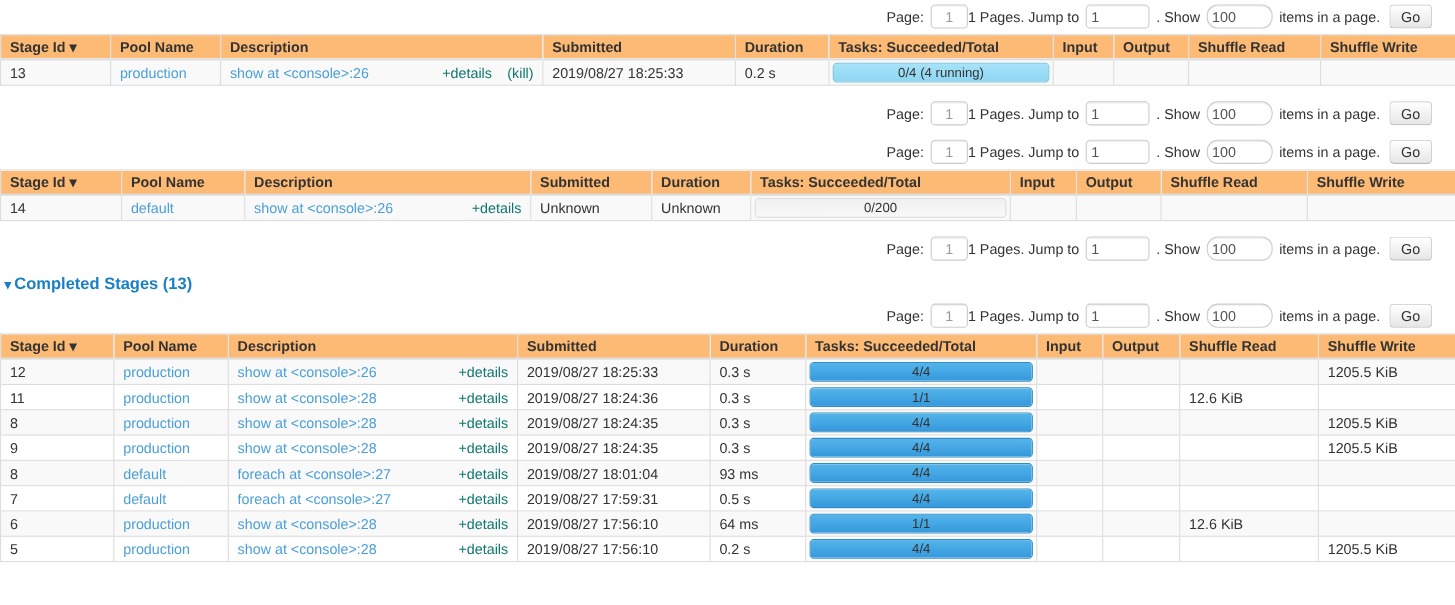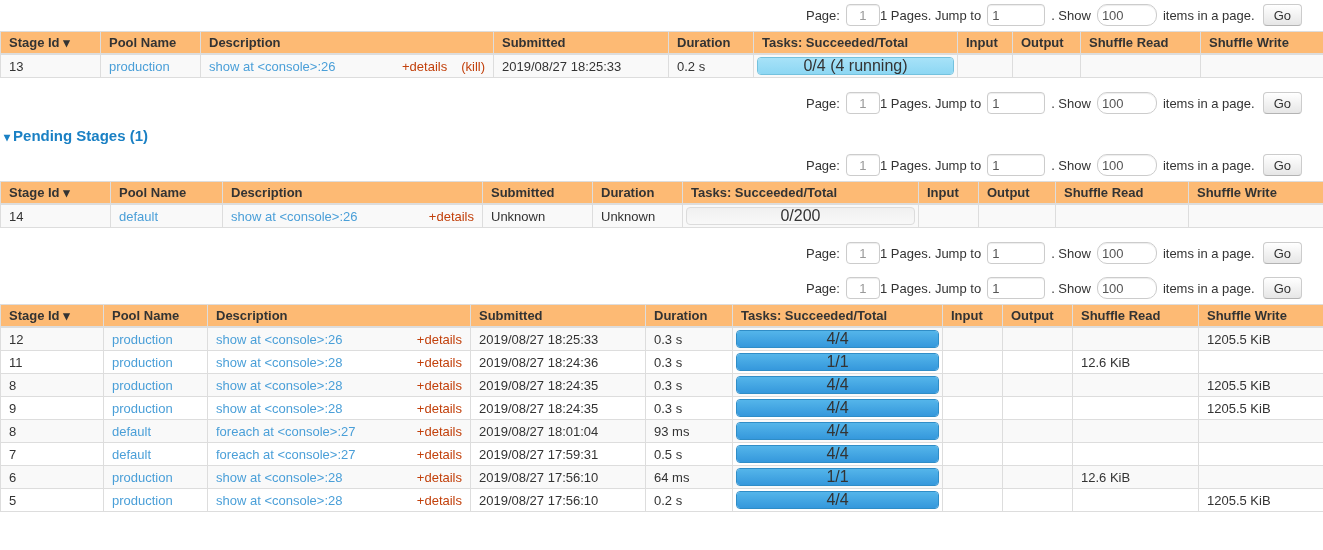--- a/index.html
+++ b/index.html
@@ -39,29 +39,29 @@
   }
   table.last{margin-bottom:0;}
   th,td{
     border:1px solid #ddd;padding:3px 8px;text-align:left;
     height:15px;line-height:15px;white-space:nowrap;overflow:hidden;
   }
   th{font-weight:bold;border-bottom-width:2px;background:#fdba74;cursor:pointer;}
   tbody tr:nth-child(odd){background:#f9f9f9;}
   tbody tr:nth-child(even){background:#fff;}
   a.lnk{color:var(--link,#4a9fd8);text-decoration:none;cursor:pointer;}
-  .muted{color:#c2410c;text-align:center;}
+  .muted{color:#0f766e;text-align:center;}
   .desc-cell{display:flex;align-items:center;}
   .desc-cell .lnk{overflow:hidden;text-overflow:ellipsis;}
   .desc-cell .details{margin-left:auto;padding-left:8px;}
   .desc-cell .kill{margin-left:14px;}
   td.tasks-cell{padding:2px 3px;}
   .progress{
     position:relative;height:16px;border-radius:4px;overflow:hidden;
-    text-align:center;font-size:16px;line-height:16px;color:#333;
+    text-align:center;font-size:12px;line-height:16px;color:#333;
     border:1px solid #dcdcdc;
     background:linear-gradient(to bottom,#f0f0f0,#f8f8f8);
   }
   .progress.type-completed{border-color:#2f8dc7;}
   .progress.type-running{border-color:#74c2de;}
   .progress .bar{position:absolute;left:0;top:0;bottom:0;}
   .progress .bar.bar-completed{background:linear-gradient(to bottom,#54b5ea,#3598dc);}
   .progress .bar.bar-running{background:linear-gradient(to bottom,#a7e2f8,#8dd7f3);}
   .progress .plabel{position:relative;z-index:2;}
 </style>
@@ -143,21 +143,20 @@
       </div>
       <div class="right">
         <span>1 Pages. Jump to</span>
         <input class="jump-box" value="1" style="">
         <span>. Show</span>
         <input class="show-box" value="100" style="">
         <span>items in a page.</span>
         <button class="go-btn">Go</button>
       </div>
     </div>
-    <div class="section-header"><span class="arrow">▾</span><span>Pending Stages (1)</span></div>
     <div class="pagerow">
       <div class="left">
         <span>Page:</span>
         <input class="page-box" value="1" style="">
       </div>
       <div class="right">
         <span>1 Pages. Jump to</span>
         <input class="jump-box" value="1" style="">
         <span>. Show</span>
         <input class="show-box" value="100" style="">
@@ -223,20 +222,21 @@
       </div>
       <div class="right">
         <span>1 Pages. Jump to</span>
         <input class="jump-box" value="1" style="">
         <span>. Show</span>
         <input class="show-box" value="100" style="">
         <span>items in a page.</span>
         <button class="go-btn">Go</button>
       </div>
     </div>
+    <div class="section-header"><span class="arrow">▾</span><span>Completed Stages (13)</span></div>
     <div class="pagerow">
       <div class="left">
         <span>Page:</span>
         <input class="page-box" value="1" style="">
       </div>
       <div class="right">
         <span>1 Pages. Jump to</span>
         <input class="jump-box" value="1" style="">
         <span>. Show</span>
         <input class="show-box" value="100" style="">

